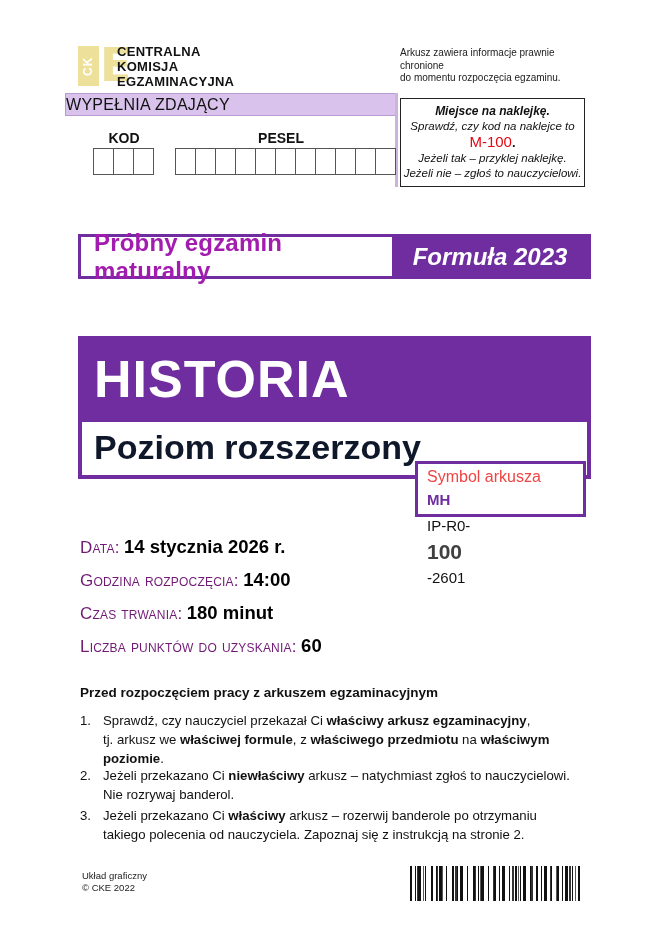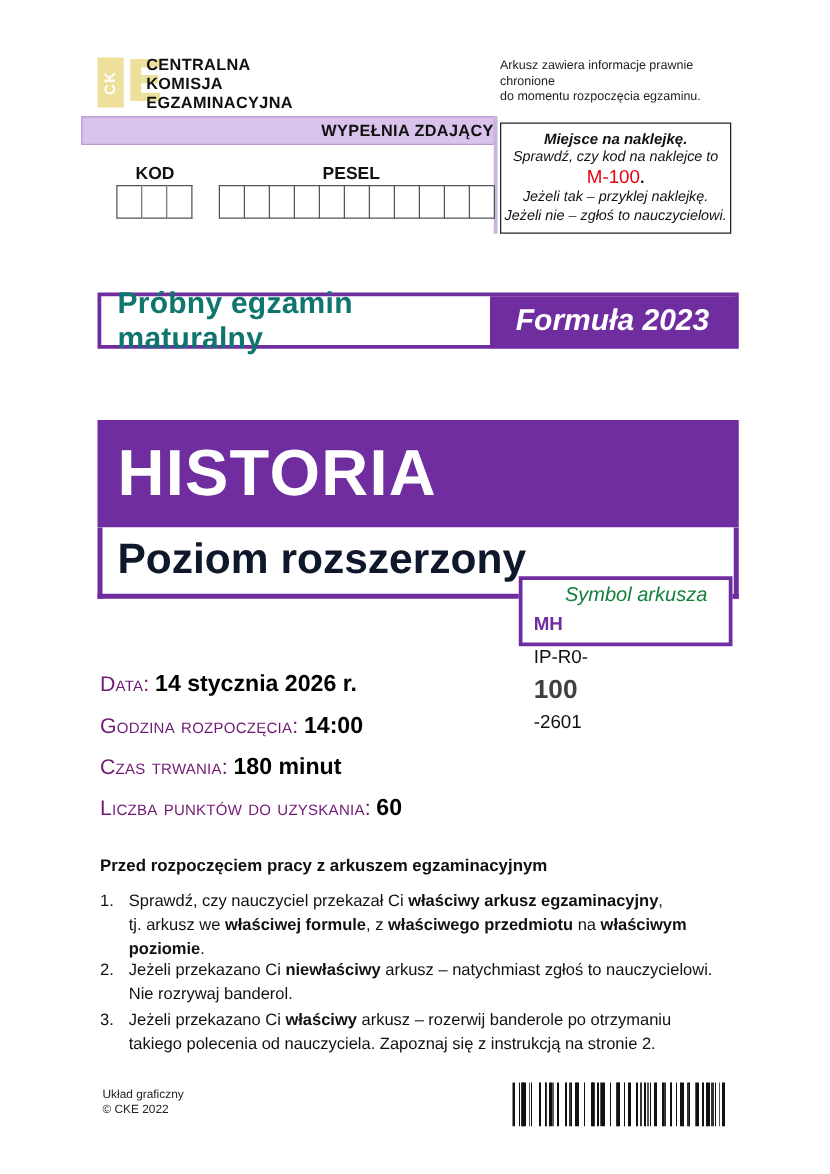--- a/index.html
+++ b/index.html
@@ -21,21 +21,21 @@
   }
   .logo-e{color:#ece09a;font-weight:bold;font-size:46px;line-height:38px;margin-left:1px;
     font-family:"DejaVu Sans", sans-serif;}
   .org-name{left:117px;top:44px;font-weight:bold;font-size:13px;line-height:15px;letter-spacing:.3px;}
   .legal{left:400px;top:47px;width:200px;font-size:10px;line-height:12.5px;color:#222;}
 
   
   .filled-bar{
     left:65px;top:93px;width:331px;height:23px;background:#d9c3ec;
     border:1px solid #b89ad0;box-sizing:border-box;
-    text-align:right;font-weight:bold;font-size:13px;line-height:21px;letter-spacing:.3px;
+    text-align:left;font-weight:normal;font-size:16px;line-height:21px;letter-spacing:.3px;
   }
   .v-divider{left:395px;top:93px;width:3px;height:94px;background:#cbb3de;}
   .kod-label{left:93px;top:130px;width:62px;text-align:center;font-weight:bold;font-size:14px;}
   .pesel-label{left:175px;top:130px;width:212px;text-align:center;font-weight:bold;font-size:14px;}
   .cells{display:flex;}
   .kod-cells{left:93px;top:148px;}
   .pesel-cells{left:175px;top:148px;}
   .cell{width:19px;height:25px;border:1px solid #555;border-left:none;background:#fff;}
   .cells .cell:first-child{border-left:1px solid #555;}
 
@@ -47,36 +47,36 @@
   .sticker .i{font-style:italic;}
   .sticker .code{color:#e30613;font-weight:normal;font-size:15px;font-style:normal;}
   .sticker .dot{color:#111;font-weight:bold;font-size:13px;}
 
   
   .banner{
     left:78px;top:234px;width:513px;height:45px;border:3px solid #6f2da0;box-sizing:border-box;
     display:flex;align-items:stretch;background:#fff;
   }
   .banner-title{flex:1;display:flex;align-items:center;padding-left:13px;
-    font-weight:bold;font-size:24px;letter-spacing:.2px;color:#0f766e;}
+    font-weight:bold;font-size:24px;letter-spacing:.2px;color:#a21caf;}
   .banner-formula{width:196px;background:#6f2da0;color:#fff;display:flex;align-items:center;
     justify-content:center;font-weight:bold;font-style:italic;font-size:24px;}
 
   
   .subject{left:78px;top:318px;width:513px;box-sizing:border-box;}
   .subject-band{background:#6f2da0;height:86px;color:#fff;font-weight:bold;font-size:52px;
     line-height:86px;padding-left:16px;letter-spacing:1px;margin-top:18px;}
   .level-band{border:4px solid #6f2da0;border-top:none;height:57px;box-sizing:border-box;
     color:#0f172a;font-weight:bold;font-size:34px;line-height:50px;padding-left:12px;background:#fff;}
 
   .symbol-box{
     left:415px;top:461px;width:171px;height:56px;border:3px solid #6f2da0;box-sizing:border-box;
     padding:3px 0 0 9px;background:#fff;
   }
-  .symbol-label{font-style:italic;color:#15803d;font-size:16px;line-height:20px;margin-left:25px;}
+  .symbol-label{color:#ef4444;font-size:16px;line-height:20px;}
   .symbol-code{display:flex;align-items:baseline;line-height:26px;flex-direction:column;}
   .symbol-code .p1{color:#6f2da0;font-weight:bold;font-size:15px;}
   .symbol-code .p2{color:#111;font-size:15px;}
   .symbol-code .p3{color:#404040;font-weight:bold;font-size:21px;}
   .symbol-code .p4{color:#111;font-size:15px;}
 
   
   .detail{left:80px;white-space:nowrap;}
   .detail .lbl{font-variant:small-caps;font-size:17px;letter-spacing:.2px;color:#701a75;}
   .detail .val{font-weight:bold;font-size:18.5px;color:#000;}

